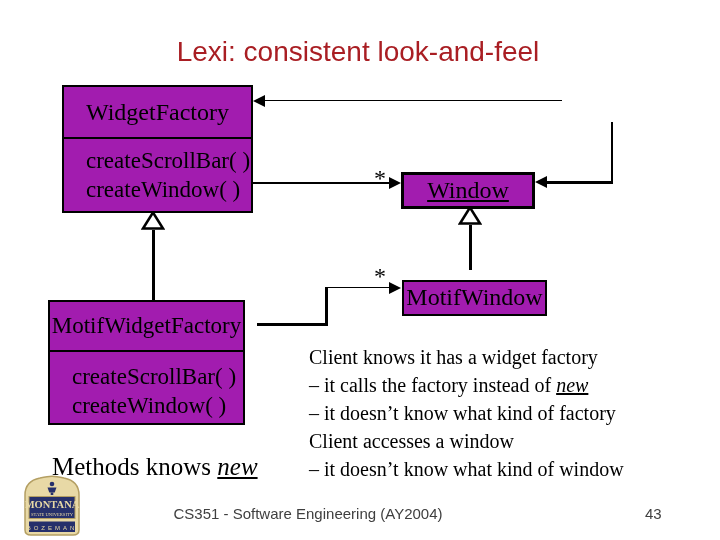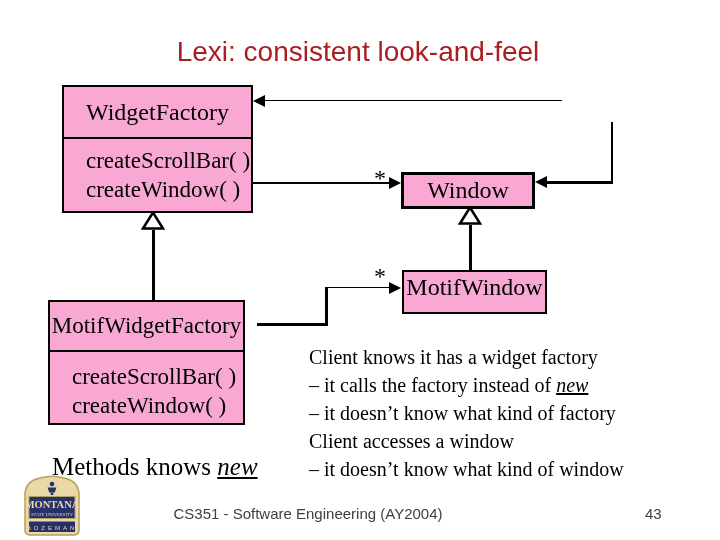--- a/index.html
+++ b/index.html
@@ -6,24 +6,24 @@
   .slide{
     position:relative;width:720px;height:540px;background:#ffffff;
     font-family:"Liberation Serif",serif;color:#000;overflow:hidden;
   }
   .title{
     position:absolute;top:36px;left:0;width:716px;text-align:center;
     font-family:"Liberation Sans",sans-serif;font-size:28px;color:#a91e23;
     letter-spacing:0px;
   }
   
-  .uml-box{position:absolute;background:#f9a8d4;border:2px solid #000;box-sizing:border-box;}
+  .uml-box{position:absolute;background:#a21caf;border:2px solid #000;box-sizing:border-box;}
   .uml-name{text-align:center;font-size:24px;}
   .uml-methods{border-top:2px solid #000;padding:7px 0 0 22px;font-size:23px;line-height:29px;}
-  .bold-border{border-width:3px;}
+  .bold-border{border-width:3px;text-decoration:underline;}
   
   .hline,.vline{position:absolute;background:#000;}
   .arr{position:absolute;width:0;height:0;}
   .arr-left{border-top:6px solid transparent;border-bottom:6px solid transparent;border-right:12px solid #000;}
   .arr-right{border-top:6px solid transparent;border-bottom:6px solid transparent;border-left:12px solid #000;}
   .tri{position:absolute;}
   .asterisk{position:absolute;font-size:24px;}
   
   .notes{position:absolute;left:309px;top:343px;font-size:20px;line-height:28px;white-space:nowrap;}
   .methods-note{position:absolute;left:52px;top:453px;font-size:25px;white-space:nowrap;}
@@ -49,21 +49,21 @@
       <div>createScrollBar( )</div>
       <div>createWindow( )</div>
     </div>
   </div>
 
 
   <div class="uml-box bold-border" style="left:401px;top:172px;width:134px;height:37px">
     <div class="uml-name" style="line-height:30px">Window</div>
   </div>
 
-  <div class="uml-box" style="left:402px;top:270px;width:145px;height:44px">
+  <div class="uml-box" style="left:402px;top:280px;width:145px;height:36px">
     <div class="uml-name" style="line-height:31px">MotifWindow</div>
   </div>
 
   <div class="uml-box" style="left:48px;top:300px;width:197px;height:125px">
     <div class="uml-name" style="height:48px;line-height:48px;font-size:23px">MotifWidgetFactory</div>
     <div class="uml-methods" style="padding-top:10px">
       <div>createScrollBar( )</div>
       <div>createWindow( )</div>
     </div>
   </div>

